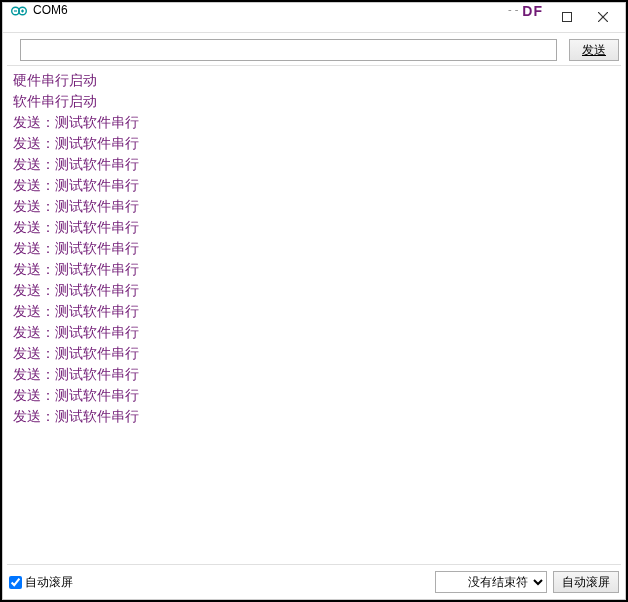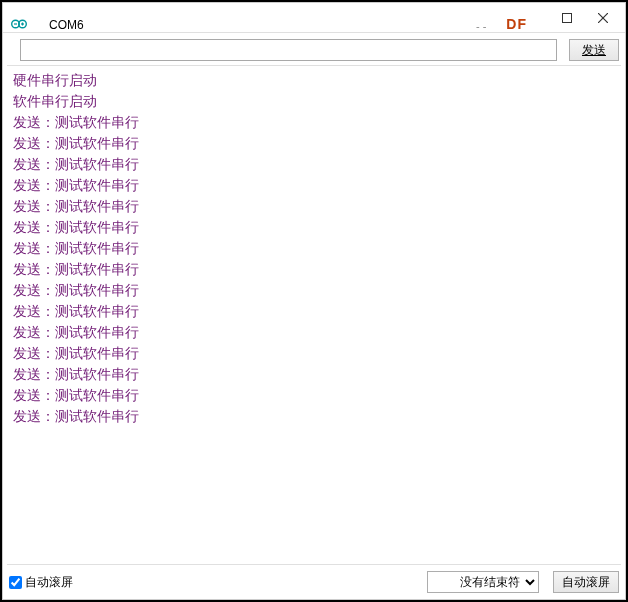--- a/index.html
+++ b/index.html
@@ -18,36 +18,35 @@
     margin: 2px;
     border: 1px solid #ccc;
     display: flex;
     flex-direction: column;
   }
   .titlebar {
     height: 30px;
     background: #fff;
     border-bottom: 1px solid #e0e0e0;
     display: flex;
-    align-items: flex-end;
+    align-items: flex-start;
     padding: 0 4px 0 8px;
-    gap: 16px;
   }
   .titlebar .app-icon {
     width: 16px; height: 16px;
     margin-right: 6px;
     display:flex; align-items:center; justify-content:center;
   }
   .titlebar .title {
     flex: 1;
     font-size: 12px;
     color: #000;
   }
   .titlebar .watermark {
-    color: #c2410c;
+    color: #701a75;
     font-weight: bold;
     font-size: 14px;
     letter-spacing: 1px;
     margin-right: 6px;
   }
   .titlebar .dots {
     color:#888;
     font-size:11px;
     margin-right:4px;
   }
@@ -90,21 +89,21 @@
     overflow-y:auto;
     font-family: "SimSun", monospace;
     font-size:14px;
     line-height: 1.5;
     color:#701a75;
     white-space: pre;
   }
   .bottom-bar {
     display:flex;
     align-items:center;
-    gap:14px;
+    gap:6px;
     padding: 6px 6px;
   }
   .bottom-bar .spacer { flex:1; }
   .chk {
     display:flex; align-items:center; gap:3px;
     font-size:12px;
   }
   .chk input { width:13px; height:13px; }
   select.sel {
     height:22px;

